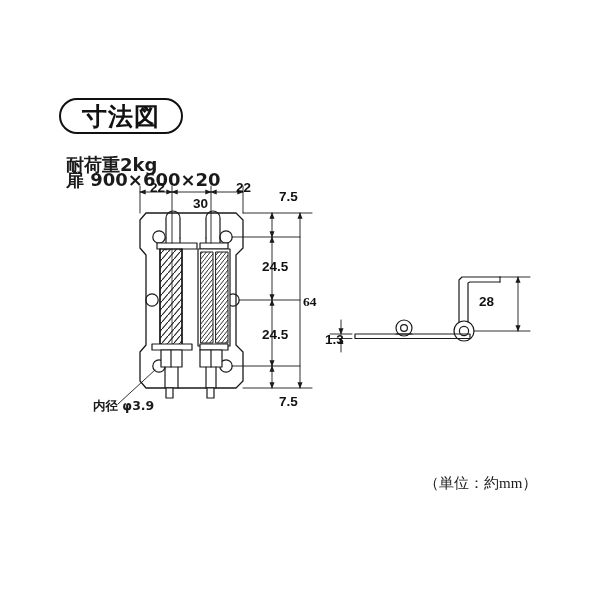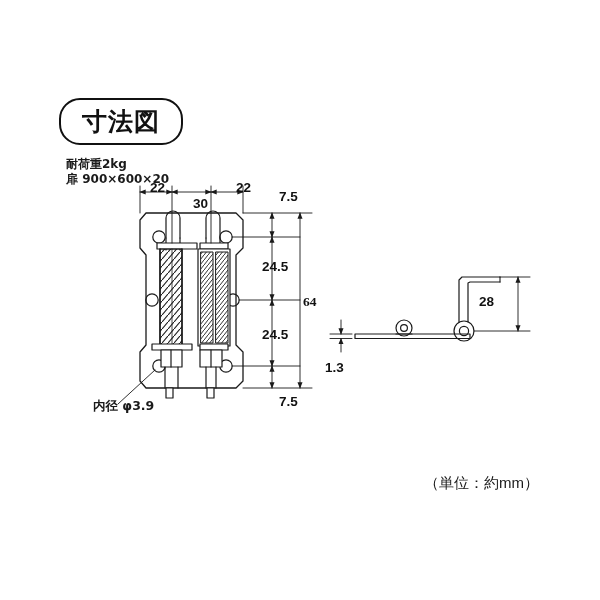--- a/index.html
+++ b/index.html
@@ -27,42 +27,42 @@
     left: 0; top: 0;
     width: 600px;
     height: 600px;
     display: block;
   }
   .title-pill {
     position: absolute;
     left: 59px;
     top: 98px;
     width: 124px;
-    height: 47px;
+    height: 36px;
     border: 2.2px solid #111111;
     border-radius: 21px;
     background: #ffffff;
     box-sizing: border-box;
     display: flex;
     align-items: center;
     justify-content: center;
   }
   .title-pill span {
     font-size: 25px;
     font-weight: bold;
     letter-spacing: 1px;
     color: #111111;
     line-height: 1;
     font-family: "DejaVu Sans", "Liberation Sans", sans-serif;
   }
   .spec-block {
     position: absolute;
     left: 66px;
     top: 157px;
-    font-size: 12px;
+    font-size: 18px;
     font-weight: bold;
     line-height: 15px;
     color: #1a1a1a;
     white-space: nowrap;
     font-family: "DejaVu Sans", "Liberation Sans", sans-serif;
   }
   .spec-block div { letter-spacing: 0px; }
   .callout-text {
     position: absolute;
     left: 93px;
@@ -73,21 +73,21 @@
     white-space: nowrap;
     font-family: "DejaVu Sans", "Liberation Sans", sans-serif;
   }
   .unit-note {
     position: absolute;
     left: 424px;
     top: 474px;
     font-size: 15px;
     color: #1a1a1a;
     white-space: nowrap;
-    font-family: Liberation Sans, sans-serif;
+    font-family: Liberation Serif, serif;
   }
   .dim-label {
     position: absolute;
     font-size: 13.5px;
     font-weight: bold;
     color: #111111;
     white-space: nowrap;
     font-family: "Liberation Sans", "DejaVu Sans", sans-serif;
   }
 </style>
@@ -245,18 +245,18 @@
   <div class="dim-label" style="left:236px; top:180px;">22</div>
 
   <div class="dim-label" style="left:279px; top:189px;">7.5</div>
   <div class="dim-label" style="left:262px; top:259px;">24.5</div>
   <div class="dim-label" style="left:303px; top:294px;font-family:Liberation Serif, serif;">64</div>
   <div class="dim-label" style="left:262px; top:327px;">24.5</div>
   <div class="dim-label" style="left:279px; top:394px;">7.5</div>
 
   <div class="callout-text">内径 φ3.9</div>
 
-  <div class="dim-label" style="left:325px; top:360px;">1.3</div>
+  <div class="dim-label" style="left:325px; top:332px;">1.3</div>
   <div class="dim-label" style="left:479px; top:294px;">28</div>
 
   <div class="unit-note">（単位：約mm）</div>
 
 </div>
 
 </body></html>

